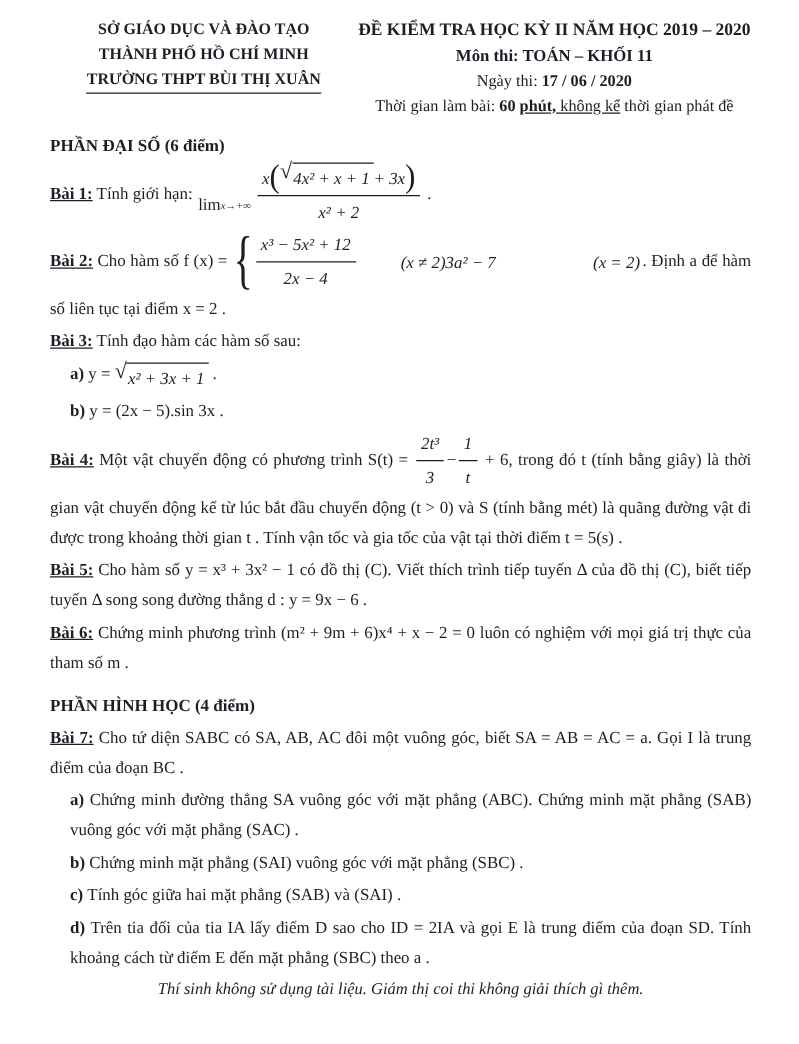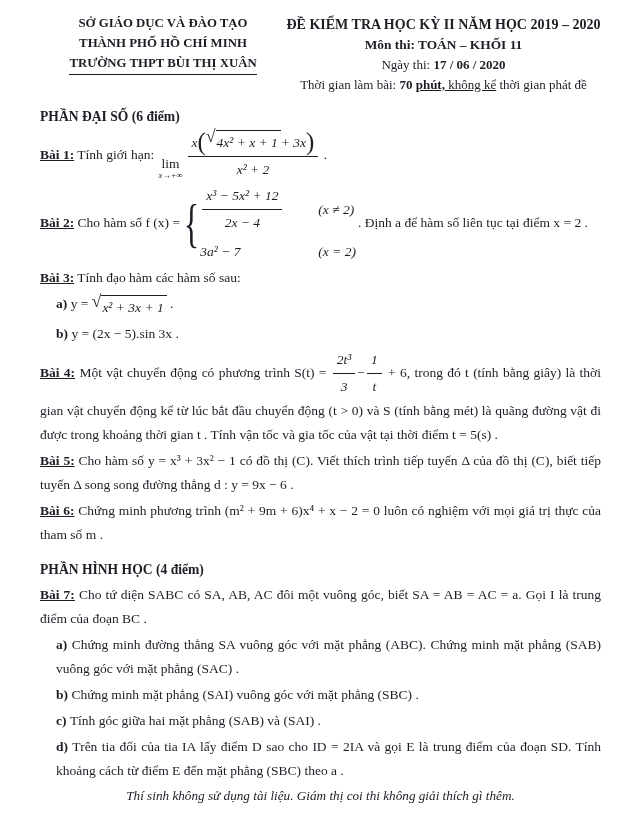--- a/index.html
+++ b/index.html
@@ -28,30 +28,30 @@
   .sec { font-weight: bold; font-size: 13.6px; margin: 15px 0 5px 0; }
   .para { font-size: 13.5px; line-height: 1.78; text-align: justify; margin: 2px 0; }
   .indent { margin-left: 16px; }
   .center { text-align: center; }
 
   
   .math { font-style: italic; }
   .frac { display: inline-flex; flex-direction: column; vertical-align: middle; text-align: center; font-style: italic; margin: 0 2px; }
   .frac .num { display: flex; align-items: center; justify-content: center; border-bottom: 1.2px solid #1d1d26; padding: 0 4px 1px 4px; }
   .frac .den { padding-top: 1px; }
-  .lim { display: inline-flex; flex-direction: column; align-items: center; vertical-align: -9px; margin: 0 3px 0 1px; }
+  .lim { display: inline-flex; flex-direction: row; align-items: center; vertical-align: -9px; margin: 0 3px 0 1px; }
   .lim .ltop { line-height: 1.05; }
   .lim .lsub { font-size: 8.5px; font-style: italic; line-height: 1.1; }
   .sqrt { display: inline-flex; align-items: flex-start; font-style: italic; }
   .sqrt .rad { font-style: normal; font-size: 1.3em; line-height: 0.9; transform: translateY(-1px); }
   .sqrt .radbody { border-top: 1.2px solid #1d1d26; padding: 0 3px 0 1px; }
   .bigp { font-style: normal; font-size: 25px; font-weight: 300; line-height: 0.9; transform: scaleY(1.05); }
   .cases { display: inline-flex; align-items: center; vertical-align: middle; margin: 0 2px; }
   .cbrace { font-size: 52px; font-weight: 300; line-height: 0.82; transform: scaleX(0.62); margin: 0 -4px 0 -6px; }
-  .ccol { display: inline-flex; flex-direction: column; row-gap: 5px; }
+  .ccol { display: inline-flex; flex-direction: row; row-gap: 17px; }
   .crow { display: flex; align-items: center; }
   .cexpr { display: flex; align-items: center; width: 118px; font-style: italic; }
   .ccond { font-style: italic; }
 
   
   .het { font-weight: bold; font-size: 13.5px; margin-top: 16px; }
   .fnote { font-style: italic; font-size: 13.2px; line-height: 1.6; }
 </style>
 </head>
 <body>
@@ -61,21 +61,21 @@
   <div class="hdr">
     <div class="hdr-left">
       <div>SỞ GIÁO DỤC VÀ ĐÀO TẠO</div>
       <div>THÀNH PHỐ HỒ CHÍ MINH</div>
       <div><span class="school">TRƯỜNG THPT BÙI THỊ XUÂN</span></div>
     </div>
     <div class="hdr-right">
       <div class="t1">ĐỀ KIỂM TRA HỌC KỲ II NĂM HỌC 2019 – 2020</div>
       <div class="t2">Môn thi: TOÁN – KHỐI 11</div>
       <div><span class="r-i">Ngày thi: </span><span class="r-b r-i">17 / 06 / 2020</span></div>
-      <div><span class="r-i">Thời gian làm bài: </span><span class="r-b r-i">70 </span><span class="r-b r-i r-u">phút,</span><span class="r-i r-u"> không kể</span><span class="r-i"> thời gian phát đề</span></div>
+      <div><span class="r-i">Thời gian làm bài: </span><span class="r-b r-i">60 </span><span class="r-b r-i r-u">phút,</span><span class="r-i r-u"> không kể</span><span class="r-i"> thời gian phát đề</span></div>
     </div>
   </div>
 
   <div class="sec">PHẦN ĐẠI SỐ (6 điểm)</div>
 
   <div class="para">
     <span><span class="r-b r-u">Bài 1:</span><span> Tính giới hạn: </span></span><span class="lim">
         <span class="ltop">lim</span>
         <span class="lsub">x→+∞</span>
       </span><span class="frac">

